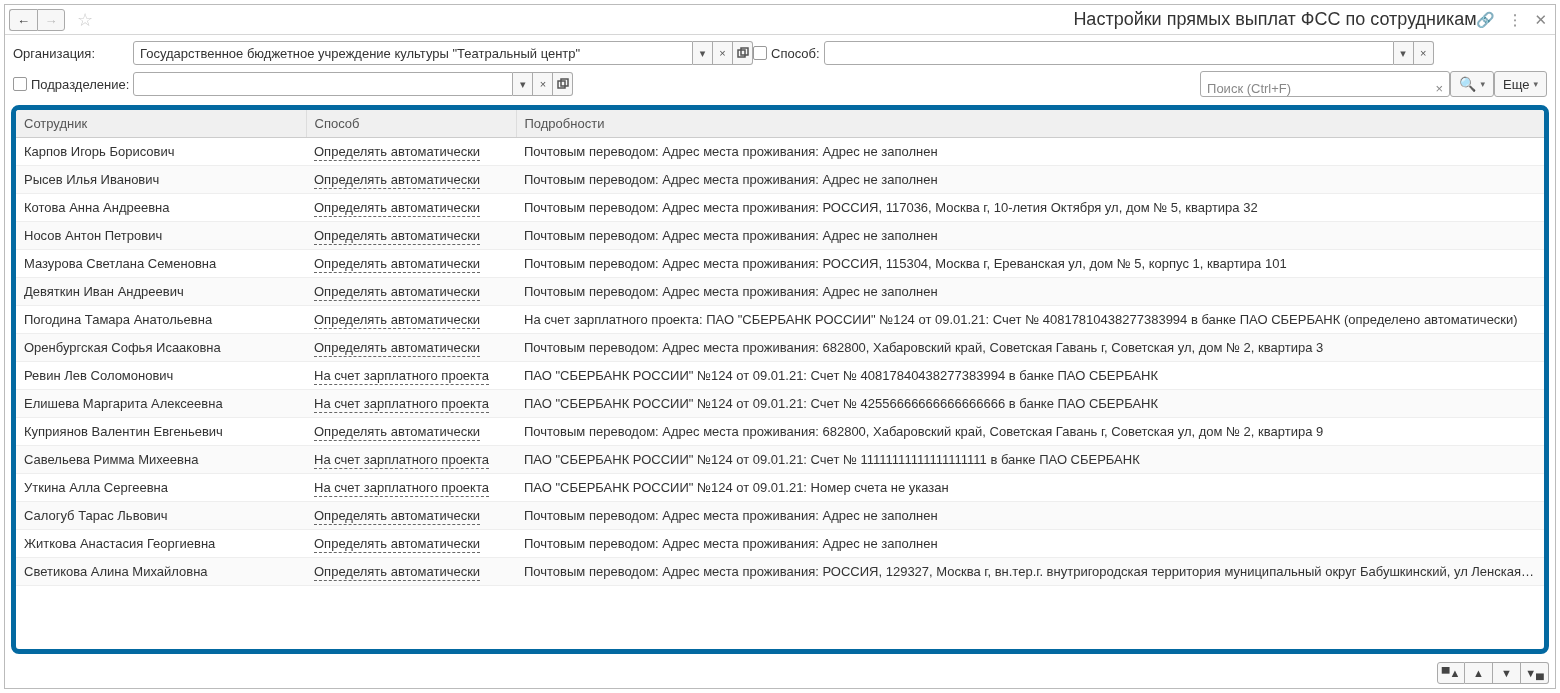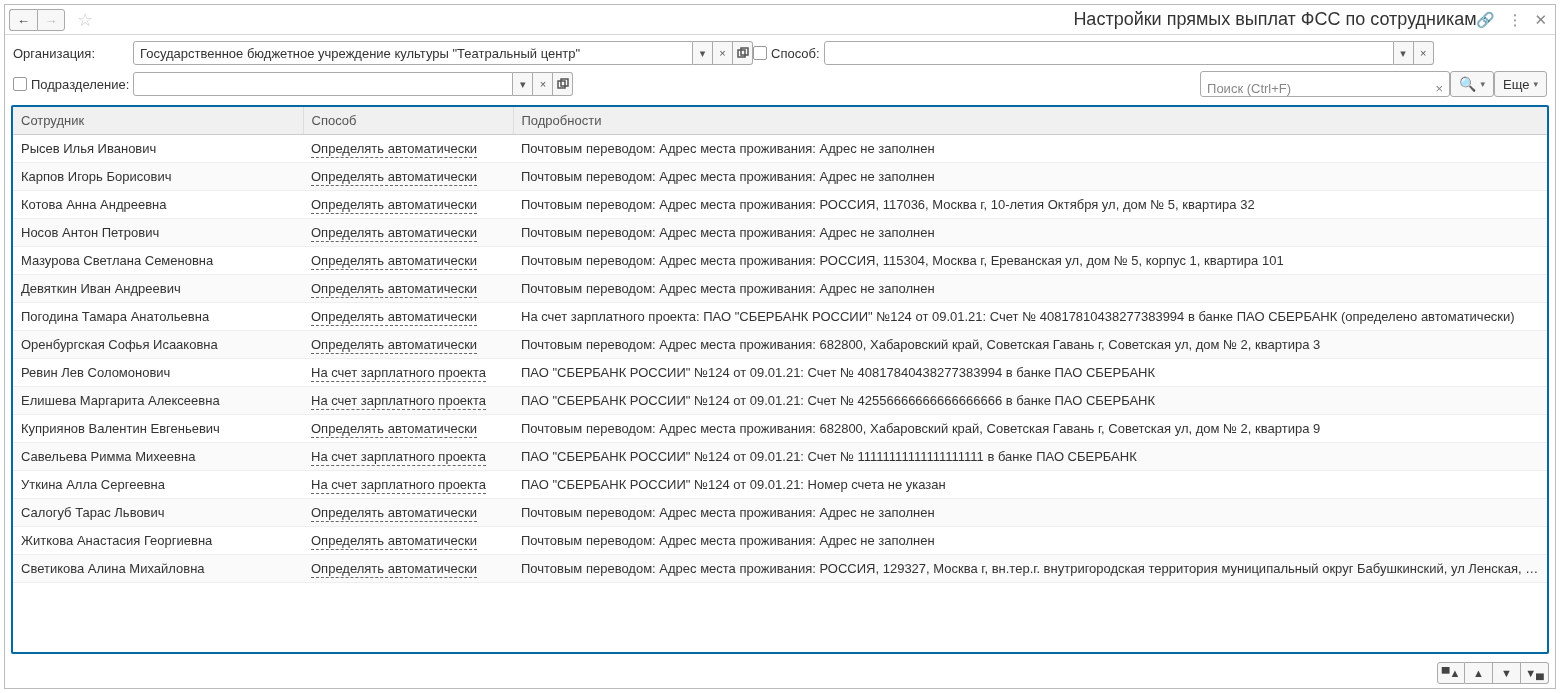--- a/index.html
+++ b/index.html
@@ -79,21 +79,21 @@
   .search-x { color:#888; cursor:pointer; }
   .tool-btn {
     height:26px; border:1px solid #aaa; border-radius:3px;
     background:#f7f7f7; padding:0 8px; display:flex;align-items:center;gap:4px;
     cursor:pointer; font-size:13px;
   }
   .tool-btn .mag { color:#3a7dbb; font-size:14px; }
   .tool-btn .caret { font-size:9px; color:#666; }
 
   
-  .tbl-wrap { flex:1; margin:0 6px 4px 6px; border:2px solid #0369a1; border-radius:2px; overflow:hidden; display:flex; flex-direction:column; }
+  .tbl-wrap { flex:1; margin:0 6px 4px 6px; border:5px solid #0369a1; border-radius:8px; overflow:hidden; display:flex; flex-direction:column; }
   .tbl { width:100%; border-collapse:collapse; table-layout:fixed; }
   .tbl th {
     background:#f0f0f0;
     text-align:left;
     font-weight:normal;
     padding:6px 8px;
     border-bottom:1px solid #ccc;
     border-right:1px solid #ddd;
     color:#555;
   }
@@ -208,26 +208,26 @@
       </colgroup>
       <thead>
         <tr>
           <th>Сотрудник</th>
           <th>Способ</th>
           <th>Подробности</th>
         </tr>
       </thead>
       <tbody id="tbody">
           <tr>
+            <td>Карпов Игорь Борисович</td>
+            <td><span class="linkish">Определять автоматически</span></td>
+            <td>Почтовым переводом: Адрес места проживания: Адрес не заполнен</td>
+          </tr>
+          <tr>
             <td>Рысев Илья Иванович</td>
-            <td><span class="linkish">Определять автоматически</span></td>
-            <td>Почтовым переводом: Адрес места проживания: Адрес не заполнен</td>
-          </tr>
-          <tr>
-            <td>Карпов Игорь Борисович</td>
             <td><span class="linkish">Определять автоматически</span></td>
             <td>Почтовым переводом: Адрес места проживания: Адрес не заполнен</td>
           </tr>
           <tr>
             <td>Котова Анна Андреевна</td>
             <td><span class="linkish">Определять автоматически</span></td>
             <td>Почтовым переводом: Адрес места проживания: РОССИЯ, 117036, Москва г, 10-летия Октября ул, дом № 5, квартира 32</td>
           </tr>
           <tr>
             <td>Носов Антон Петрович</td>

